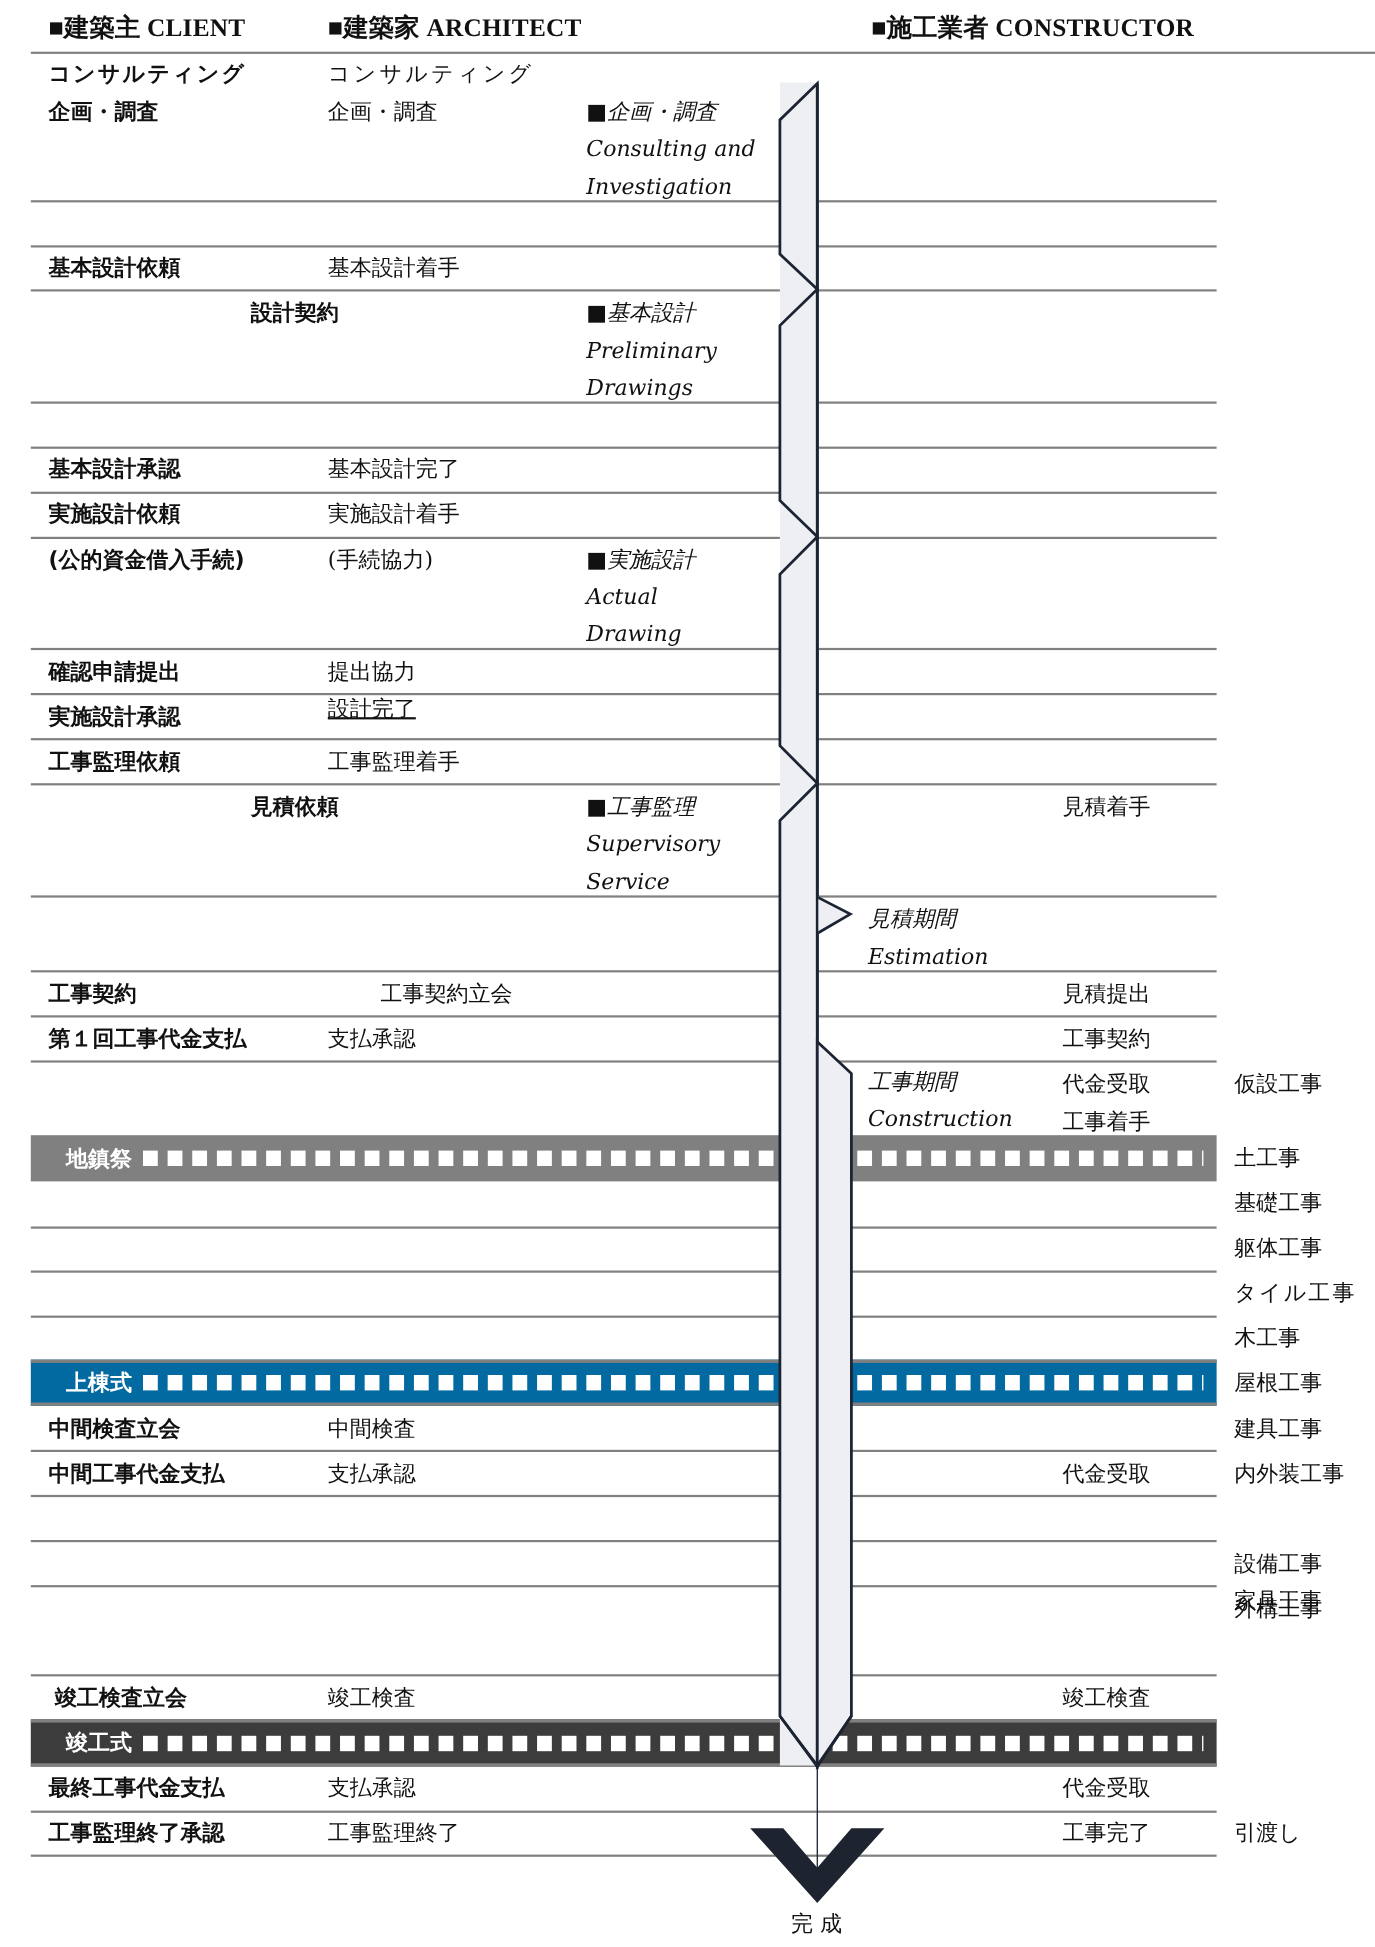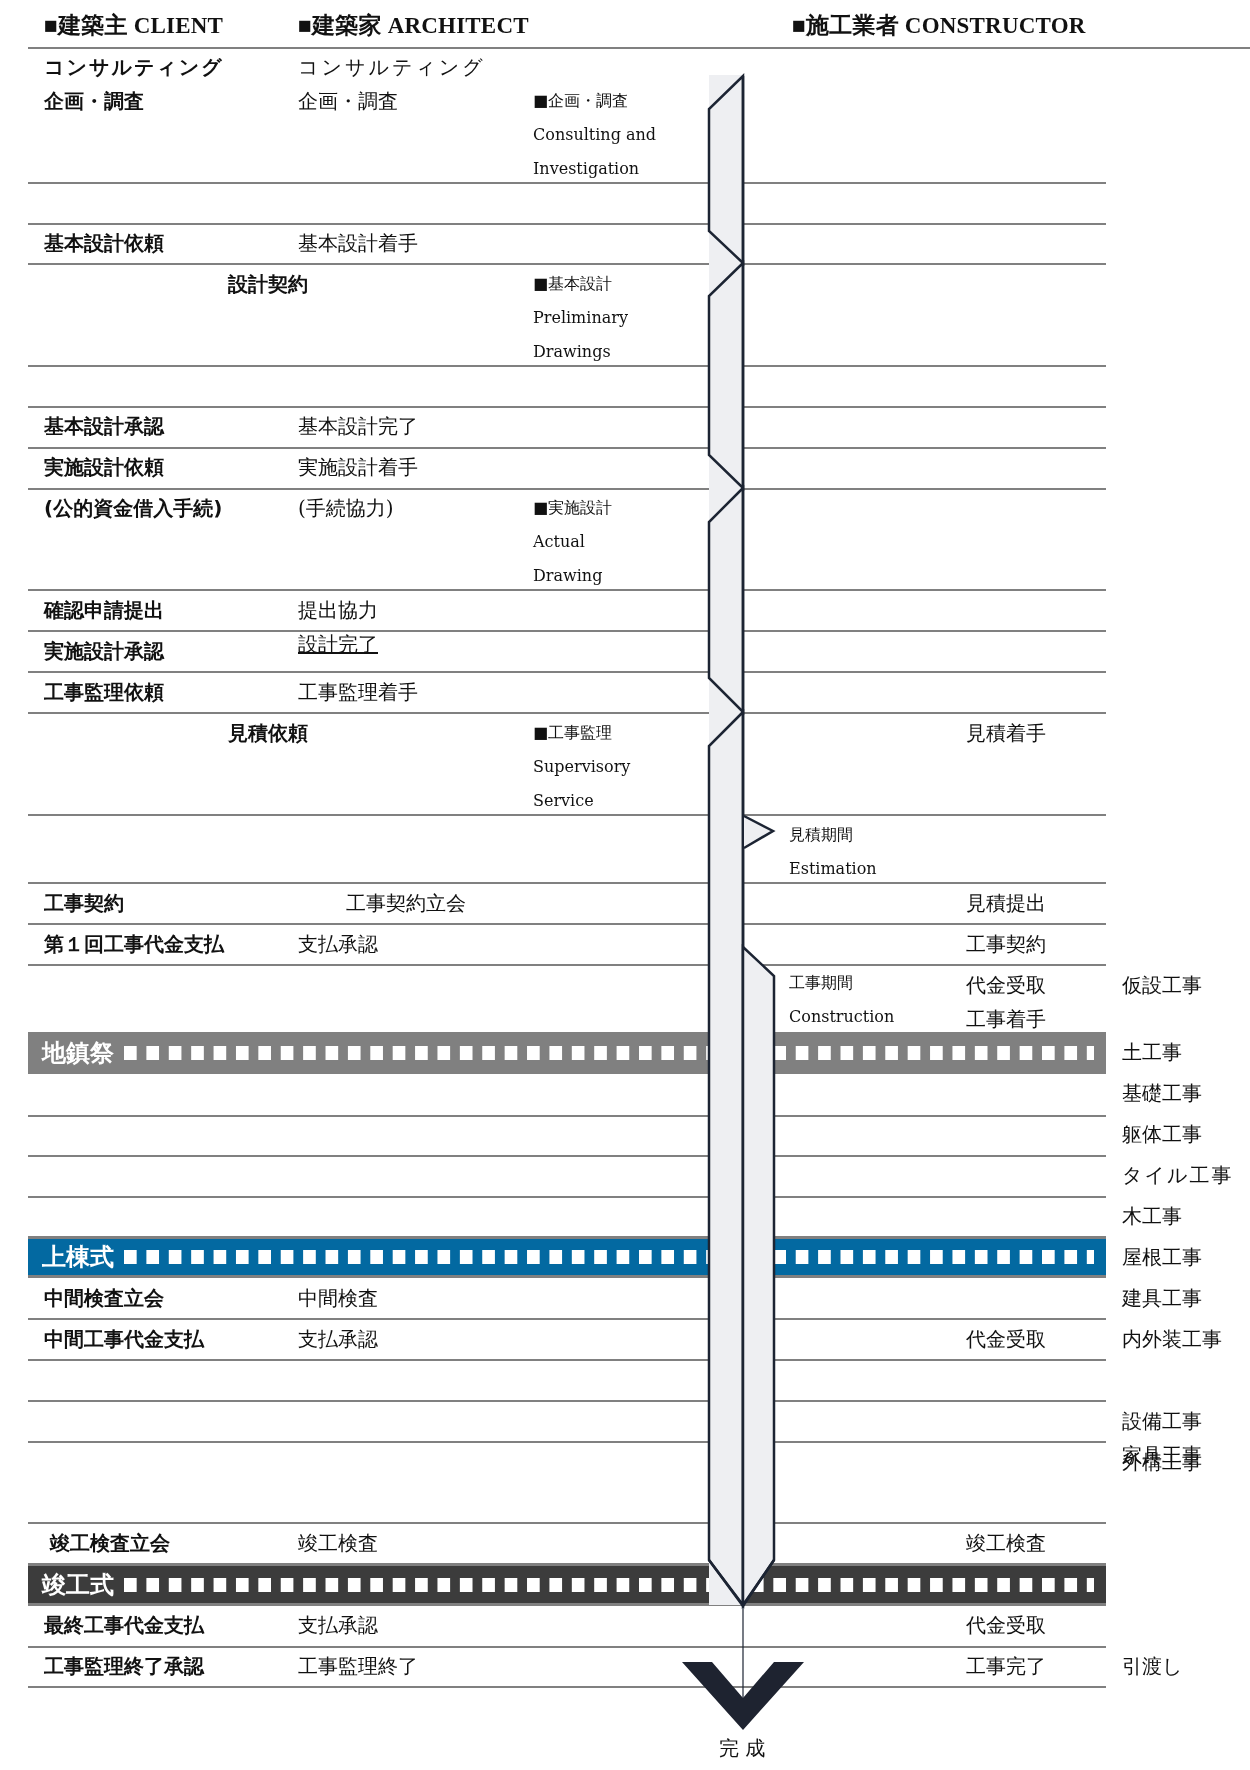--- a/index.html
+++ b/index.html
@@ -2,25 +2,25 @@
 <html><head>
 <meta charset="utf-8">
 <style>
   html,body{margin:0;padding:0;background:#ffffff;}
   body{width:1250px;height:1770px;position:relative;overflow:hidden;font-family:"DejaVu Serif","Liberation Serif",serif;color:#111;}
   .abs{position:absolute;white-space:nowrap;}
   .hdr{font-family:"Liberation Serif","DejaVu Serif",serif;font-size:23px;font-weight:bold;top:10px;letter-spacing:0.2px;}
   .hline{position:absolute;height:2px;background:#808080;}
   .client{font-family:"DejaVu Sans","Liberation Sans",sans-serif;font-weight:bold;font-size:20px;}
   .arch{font-family:"DejaVu Serif","Liberation Serif",serif;font-size:20px;}
-  .phase{font-family:"DejaVu Serif","Liberation Serif",serif;font-size:16px;line-height:34px;}
+  .phase{font-family:"DejaVu Serif","Liberation Serif",serif;font-size:20px;line-height:34px;font-style:italic;}
   .cons{font-family:"DejaVu Serif","Liberation Serif",serif;font-size:20px;}
   .work{font-family:"DejaVu Serif","Liberation Serif",serif;font-size:20px;}
   .bar{position:absolute;left:28px;width:1078px;display:flex;align-items:center;}
-  .bar-label{font-family:"DejaVu Sans","Liberation Sans",sans-serif;font-weight:bold;font-size:24px;color:#fff;margin-left:14px;margin-right:10px;}
+  .bar-label{font-family:"DejaVu Sans","Liberation Sans",sans-serif;font-weight:bold;font-size:20px;color:#fff;margin-left:32px;margin-right:10px;}
   .bar-dots{height:14px;flex:1;margin-right:12px;
     background-image:linear-gradient(90deg,#ffffff 0,#ffffff 13px,transparent 13px);
     background-size:22.4px 14px;background-repeat:repeat-x;}
   svg{position:absolute;left:0;top:0;}
 </style>
 </head>
 <body>
 
 <div class="abs hdr" style="left:44px;">■建築主 CLIENT</div>
 <div class="abs hdr" style="left:298px;">■建築家 ARCHITECT</div>

